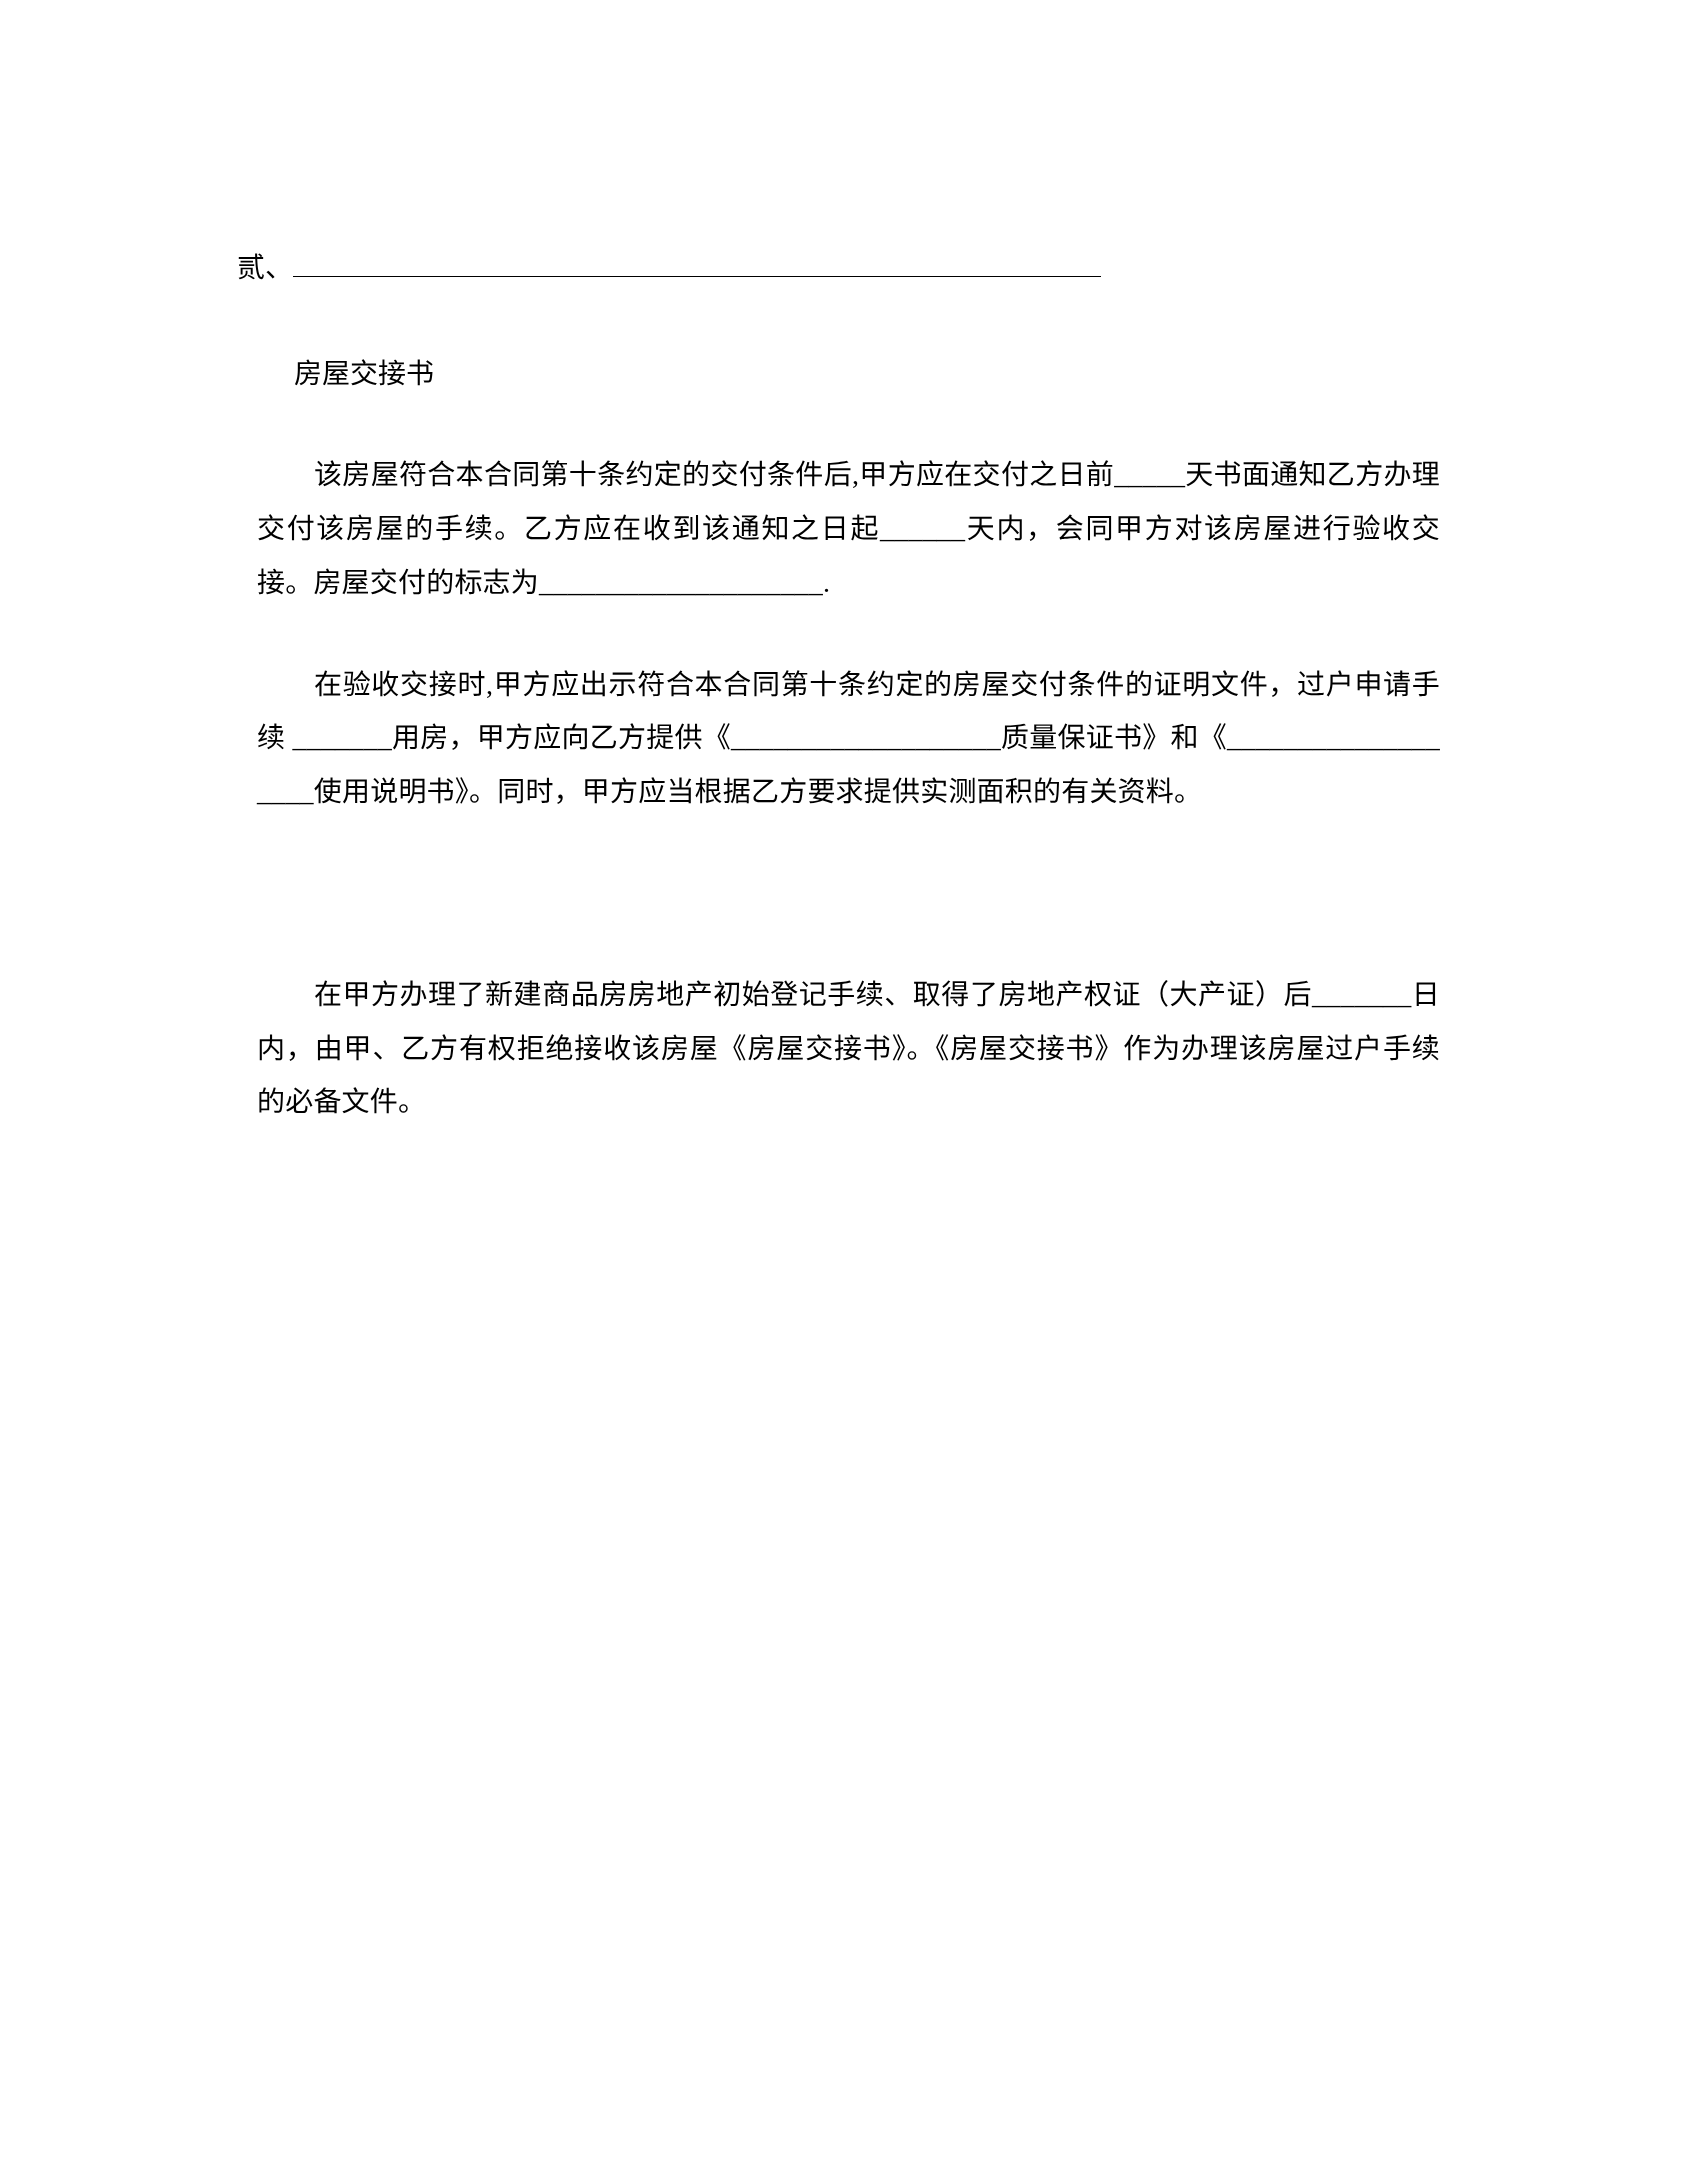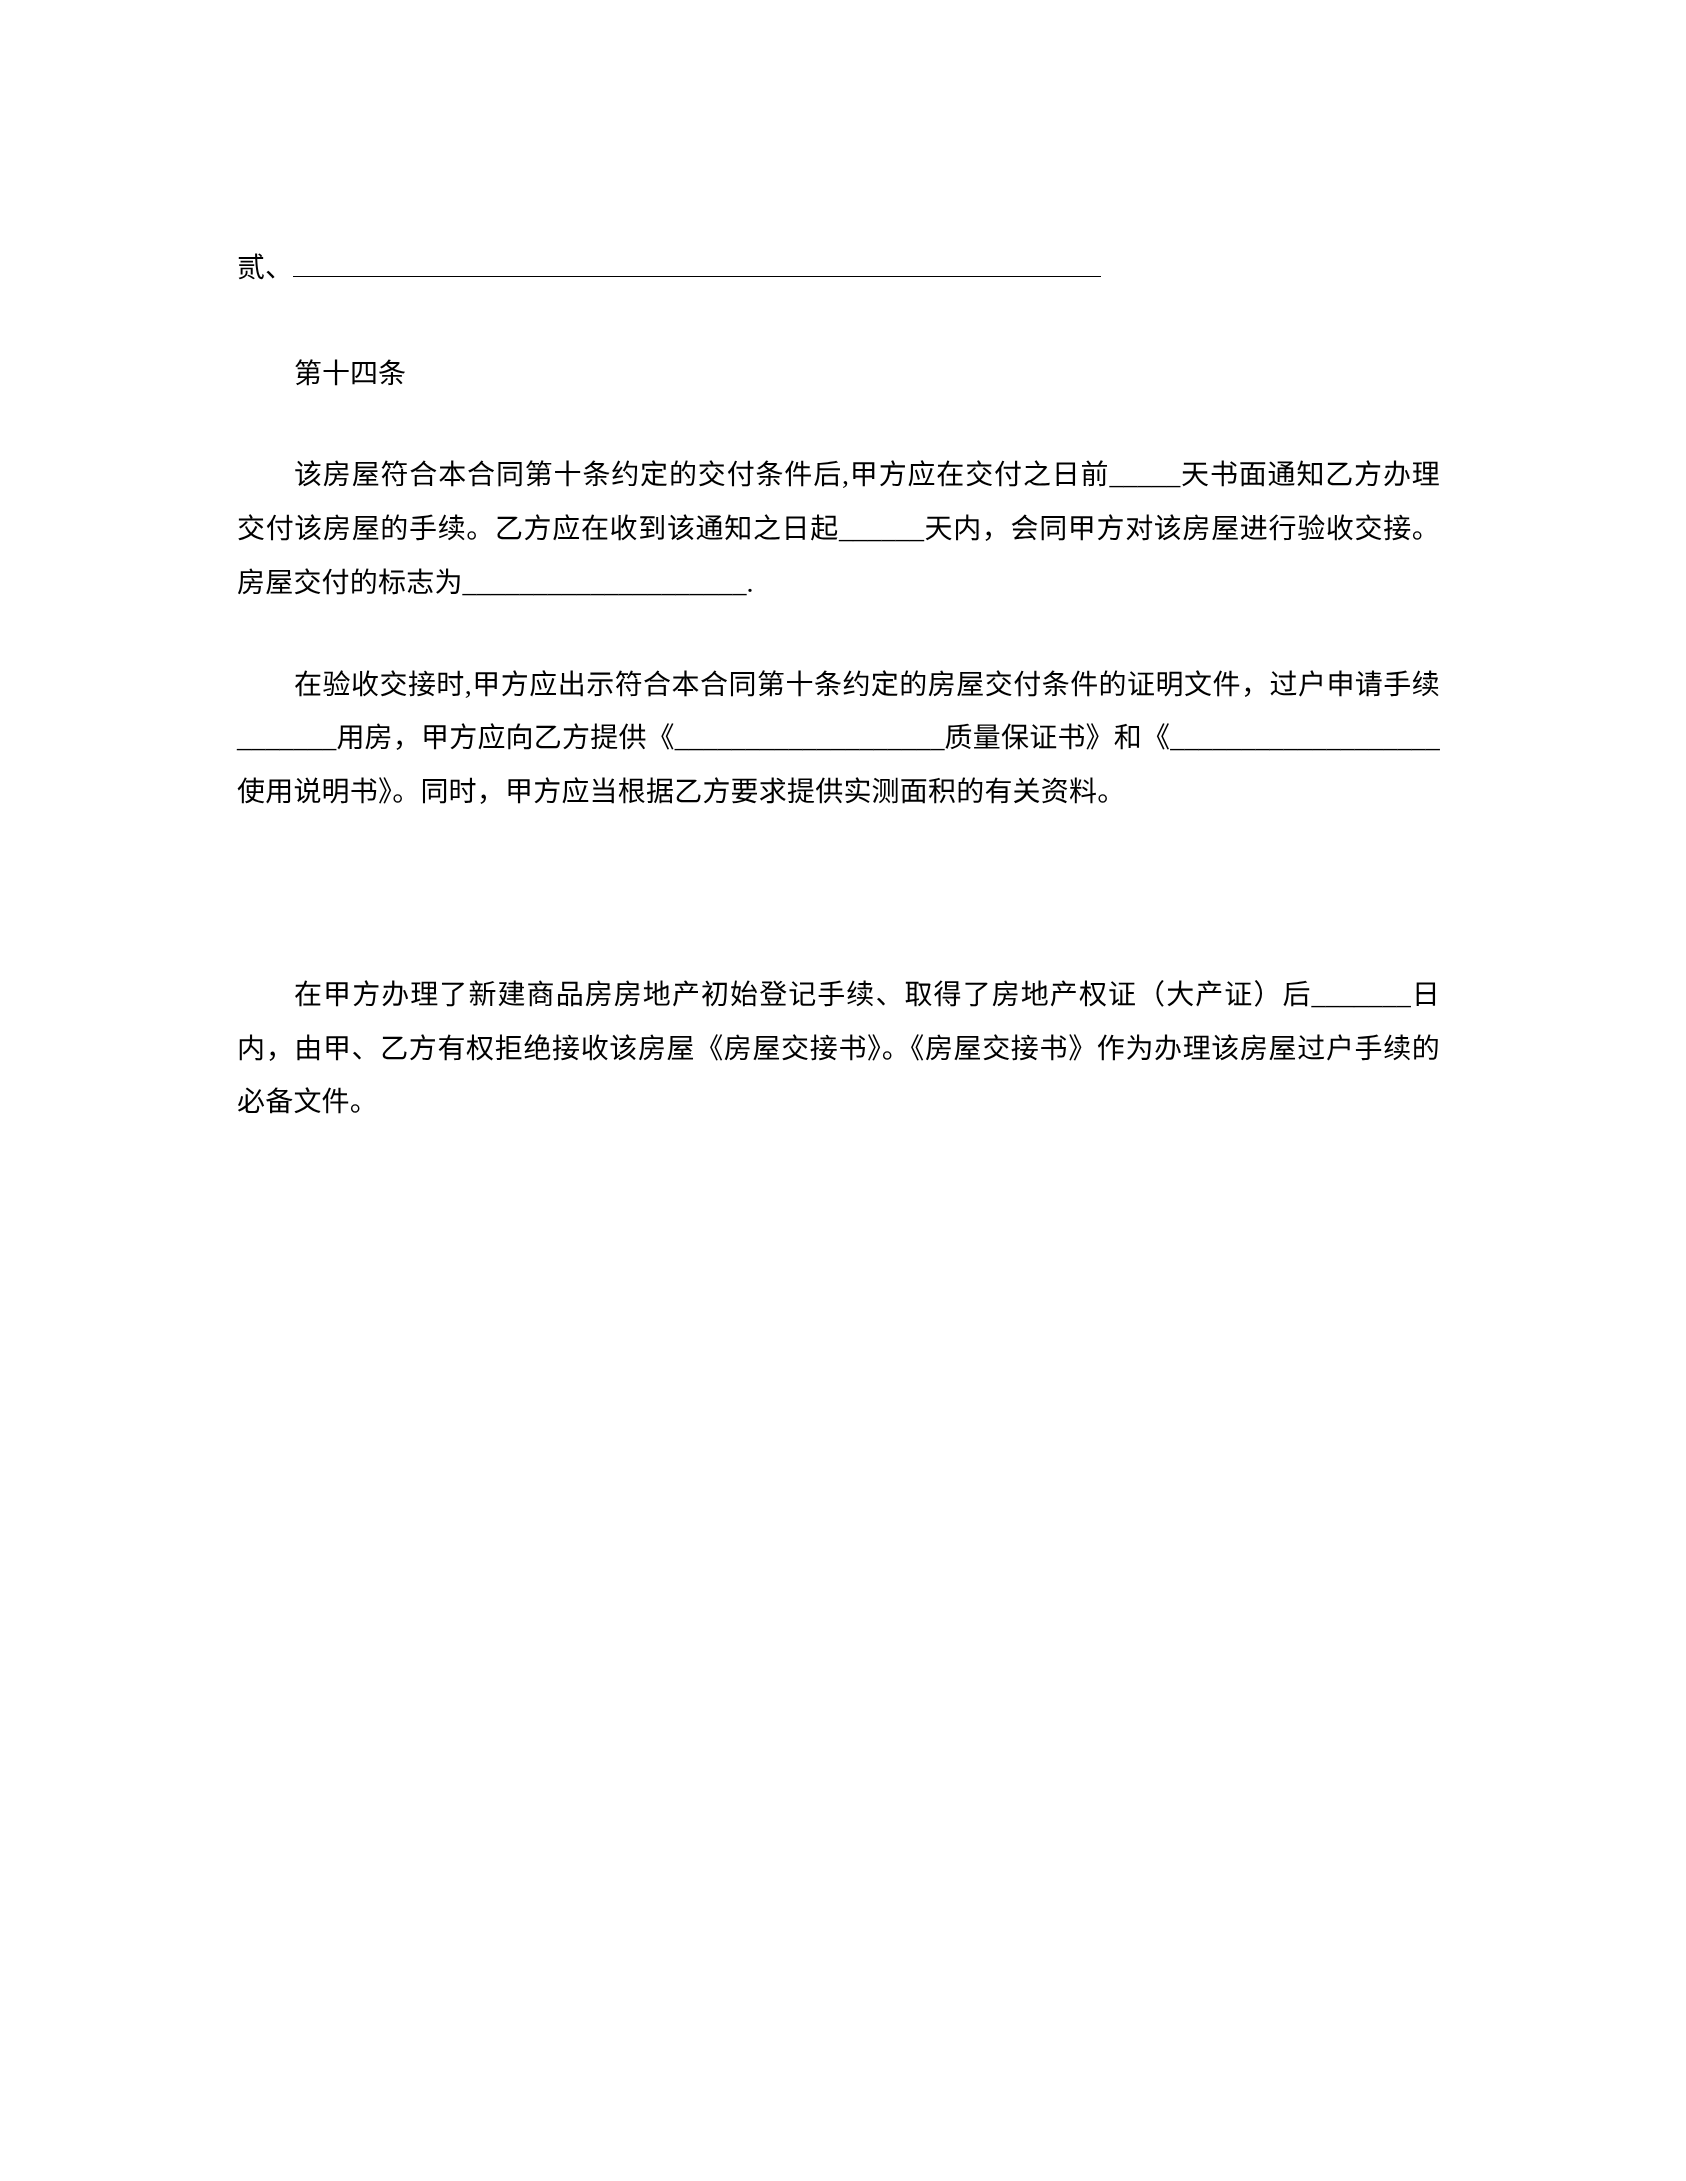--- a/index.html
+++ b/index.html
@@ -34,20 +34,21 @@
     font-size: 28px;
     line-height: 1.92;
     text-align: justify;
     text-justify: inter-ideograph;
     margin: 0 0 0 0;
     letter-spacing: 0.2px;
     word-break: break-all;
   }
   .indent {
     text-indent: 57px;
+    margin-left: 20px;
   }
   .gap-sm { height: 48px; }
   .gap-md { height: 53px; }
   .heading {
     font-size: 28px;
     line-height: 1.9;
     text-indent: 57px;
     margin: 0;
   }
   .blank-line {
@@ -72,21 +73,21 @@
 
 <div class="page">
   <div class="content">
 
     <div class="first-line-row">
       <span>贰、</span><span class="blank-line rule-long"></span>
     </div>
 
     <div class="gap-md"></div>
 
-    <p class="heading">第十四条</p>
+    <p class="heading">房屋交接书</p>
 
     <div class="gap-sm"></div>
 
     <p class="para indent">该房屋符合本合同第十条约定的交付条件后,甲方应在交付之日前_____天书面通知乙方办理交付该房屋的手续。乙方应在收到该通知之日起______天内，会同甲方对该房屋进行验收交接。房屋交付的标志为____________________.</p>
 
     <div class="gap-sm"></div>
 
     <p class="para indent">在验收交接时,甲方应出示符合本合同第十条约定的房屋交付条件的证明文件，过户申请手续 _______用房，甲方应向乙方提供《___________________质量保证书》和《___________________使用说明书》。同时，甲方应当根据乙方要求提供实测面积的有关资料。</p>
 
     <div class="gap-sm"></div>

